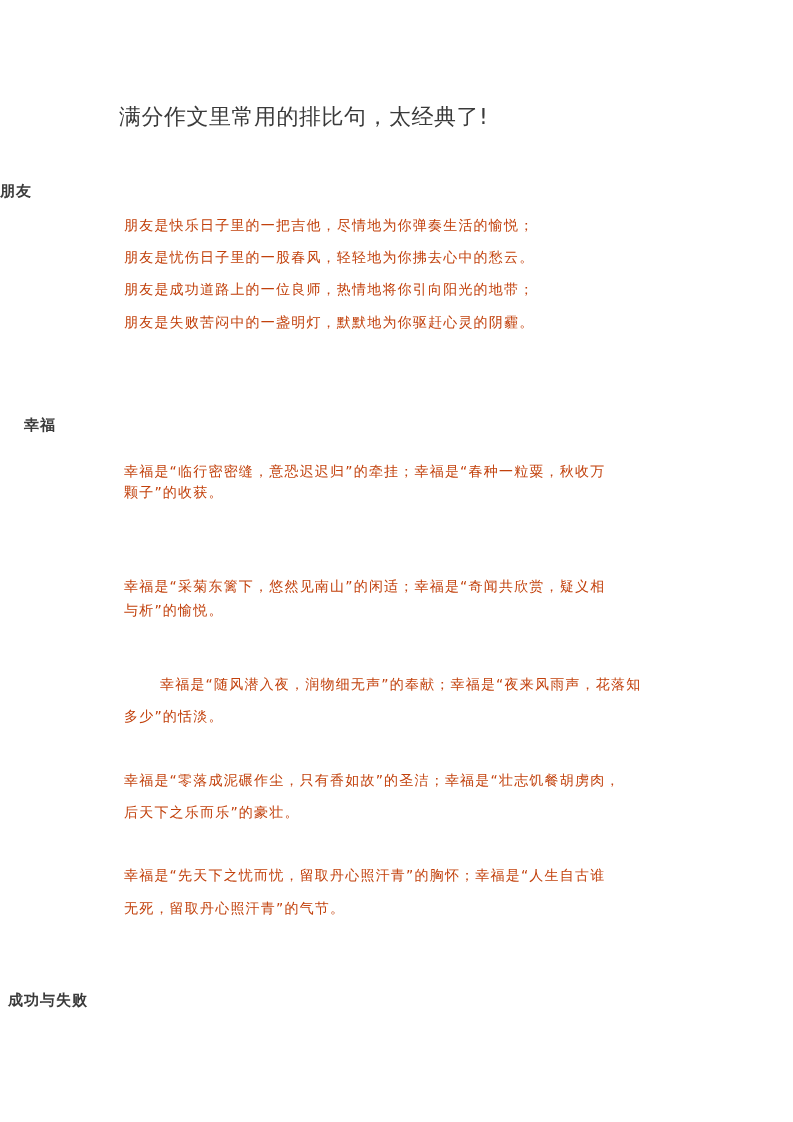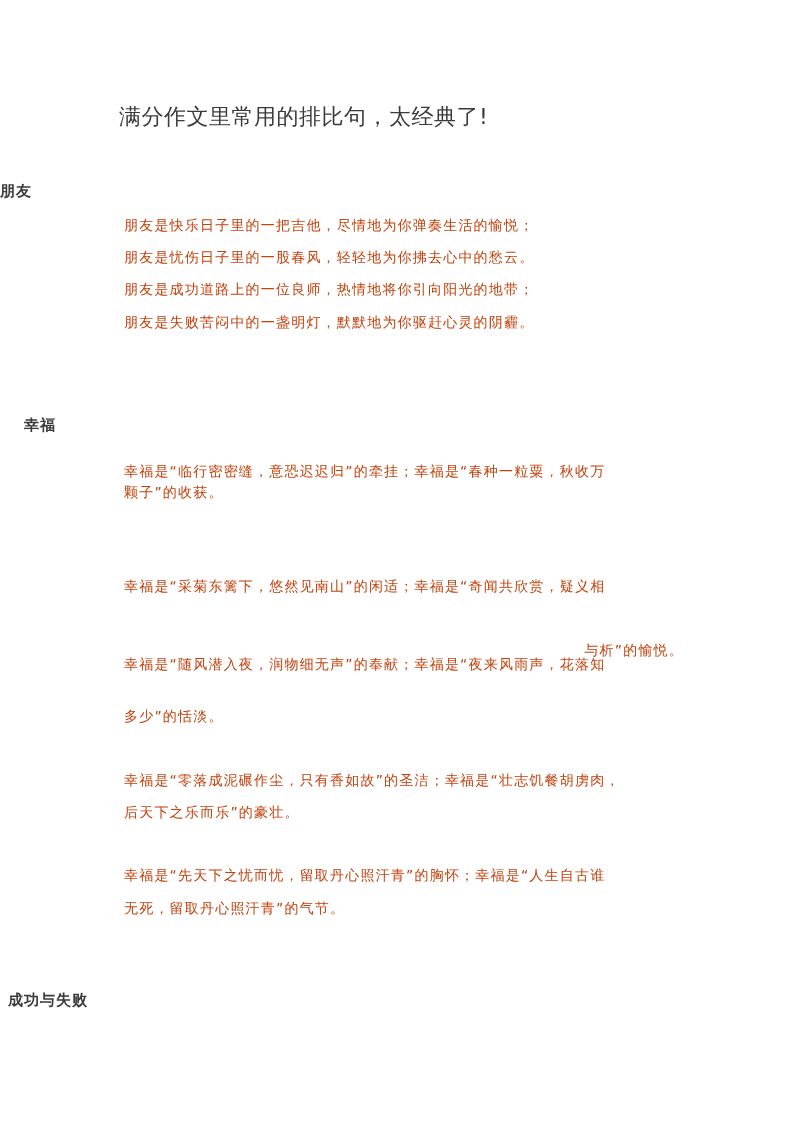--- a/index.html
+++ b/index.html
@@ -63,25 +63,25 @@
 
   <div class="section-heading" style="top:415px;padding-left:24px;">幸福</div>
 
   <div>
     <div class="line" style="top:449px;margin-top:12px;">幸福是“临行密密缝，意恐迟迟归”的牵挂；幸福是“春种一粒粟，秋收万</div>
     <div class="line" style="top:482px;">颗子”的收获。</div>
   </div>
 
   <div>
     <div class="line" style="top:576px;">幸福是“采菊东篱下，悠然见南山”的闲适；幸福是“奇闻共欣赏，疑义相</div>
-    <div class="line" style="top:640px;text-align:right;">与析”的愉悦。</div>
+    <div class="line" style="top:600px;">与析”的愉悦。</div>
   </div>
 
   <div>
-    <div class="line" style="top:654px;">幸福是“随风潜入夜，润物细无声”的奉献；幸福是“夜来风雨声，花落知</div>
+    <div class="line" style="top:674px;margin-left:36px;">幸福是“随风潜入夜，润物细无声”的奉献；幸福是“夜来风雨声，花落知</div>
     <div class="line" style="top:706px;">多少”的恬淡。</div>
   </div>
 
   <div>
     <div class="line" style="top:770px;">幸福是“零落成泥碾作尘，只有香如故”的圣洁；幸福是“壮志饥餐胡虏肉，</div>
     <div class="line" style="top:802px;">后天下之乐而乐”的豪壮。</div>
   </div>
 
   <div>
     <div class="line" style="top:865px;">幸福是“先天下之忧而忧，留取丹心照汗青”的胸怀；幸福是“人生自古谁</div>

